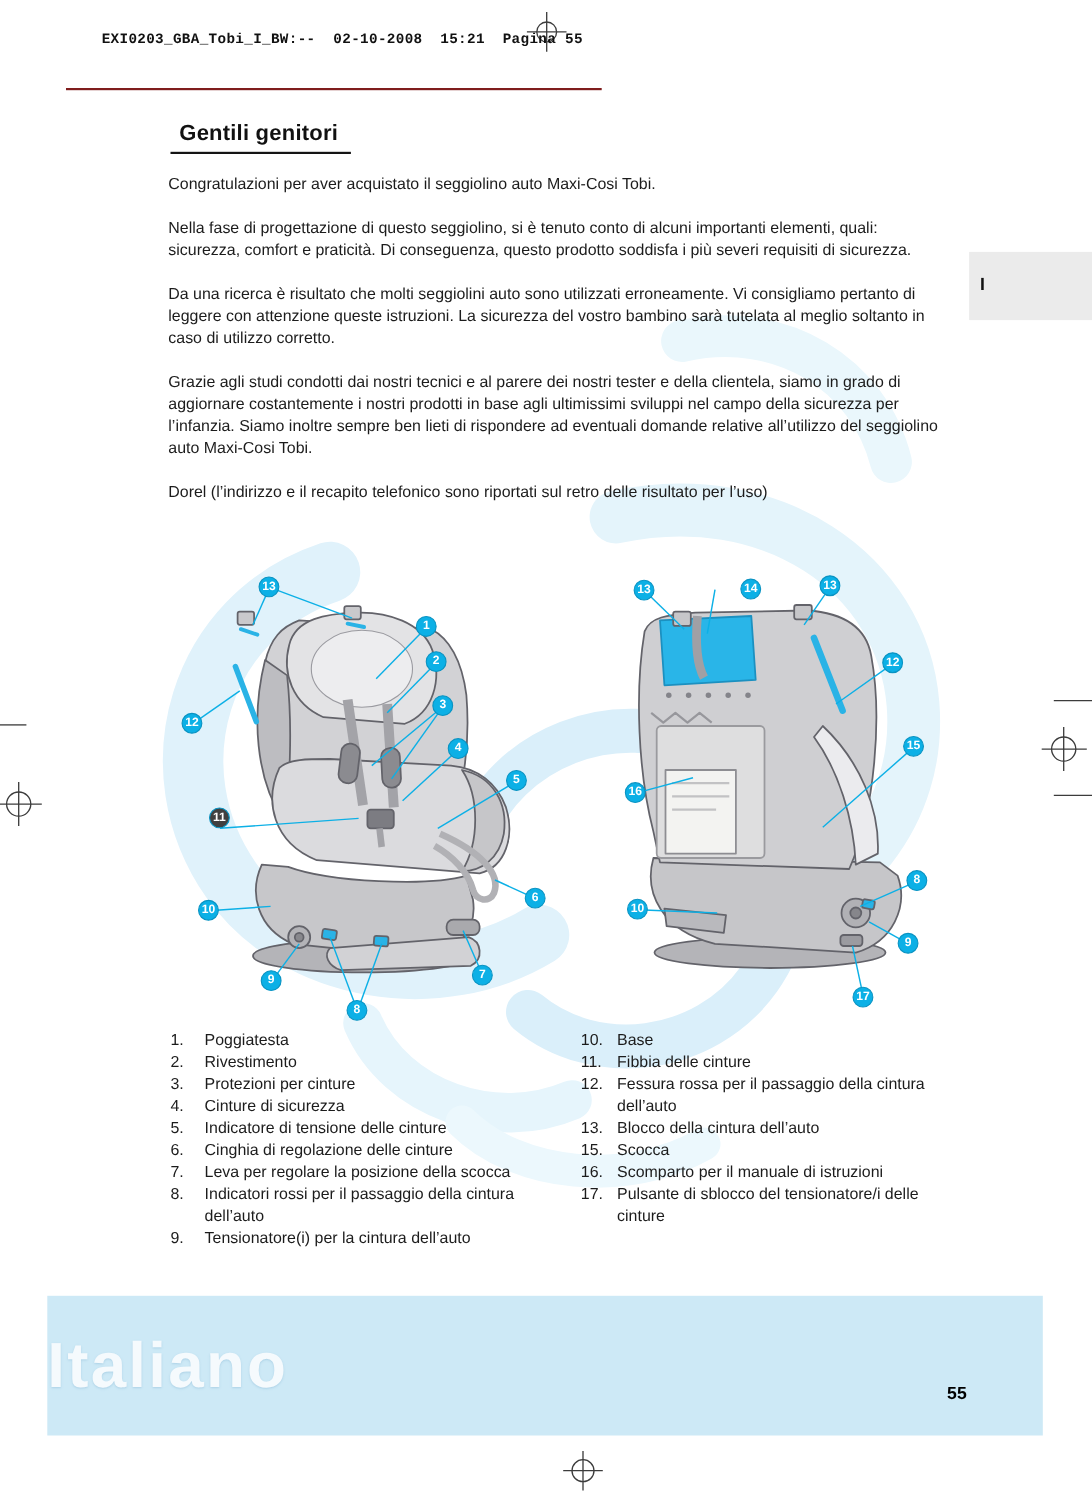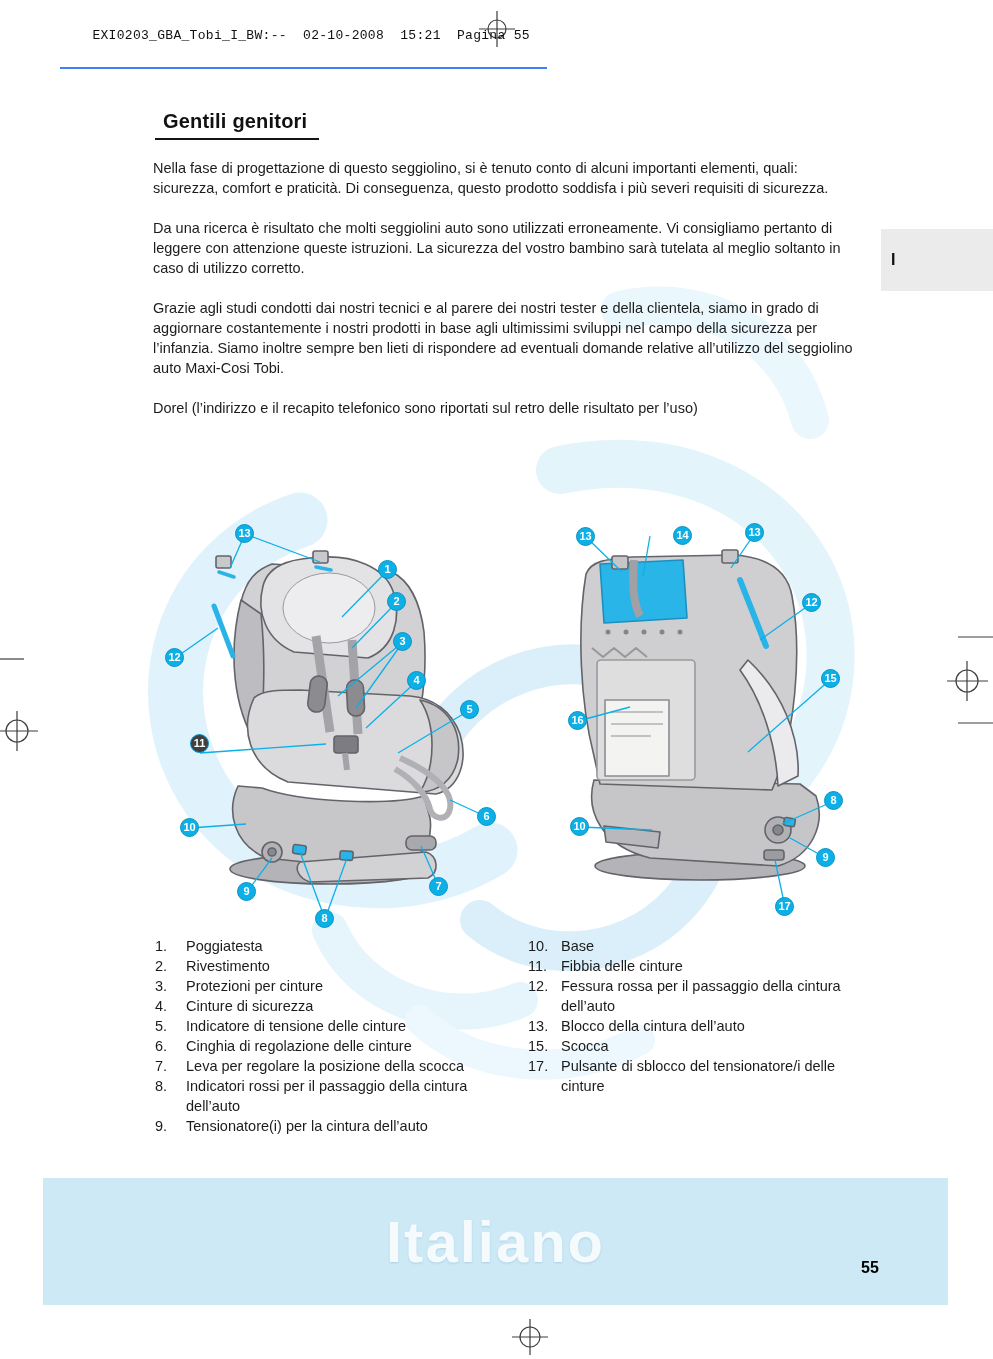--- a/index.html
+++ b/index.html
@@ -5,22 +5,22 @@
   * { margin:0; padding:0; box-sizing:border-box; }
   html,body { background:#ffffff; }
   .page {
     position:relative; width:993px; height:1359px; background:#ffffff;
     overflow:hidden; font-family:"Liberation Sans", sans-serif; color:#1b1b1b;
   }
   .layer { position:absolute; left:0; top:0; width:993px; height:1359px; pointer-events:none; }
 
   .print-header {
     position:absolute; left:60px; top:13px; width:487px;
-    padding-bottom:9px; border-bottom:2px solid #3b82f6;
-    font-family:"Liberation Mono", monospace; font-size:13px; font-weight:400;
+    padding-bottom:22px; border-bottom:2px solid #7f1d1d;
+    font-family:"Liberation Mono", monospace; font-size:13px; font-weight:700;
     letter-spacing:.3px; white-space:pre; color:#111;
   }
 
   .side-tab {
     position:absolute; left:881px; top:229px; width:112px; height:62px;
     background:#ebebeb; display:flex; align-items:center; padding-left:10px;
     font-size:16px; font-weight:700; color:#111;
   }
 
   .heading {
@@ -44,21 +44,21 @@
     font-size:14.5px; line-height:20px; color:#1c1c1c; z-index:5; }
   .col-left { width:373px; }
   .col-right { width:400px; }
   .part-item { display:flex; }
   .part-num { flex:0 0 31px; }
   .col-right .part-num { flex:0 0 33px; }
   .part-text { max-width:316px; }
 
   .footer-band {
     position:absolute; left:43px; top:1178px; width:905px; height:127px;
-    background:#cde9f6; display:flex; align-items:center; justify-content:center;
+    background:#cde9f6; display:flex; align-items:center; 
     z-index:4;
   }
   .lang {
     font-size:58px; font-weight:700; letter-spacing:2px; color:#f5fafd;
     text-shadow:0 1px 2px rgba(130,180,210,.45);
   }
   .page-number {
     position:absolute; left:861px; top:1259px; font-size:16px; font-weight:700;
     color:#000; z-index:5;
   }
@@ -217,20 +217,21 @@
     <span>EXI0203_GBA_Tobi_I_BW:--  02-10-2008  15:21  Pagina 55</span>
   </div>
 
   <div class="side-tab">
     <span>I</span>
   </div>
 
   <h2 class="heading">Gentili genitori</h2>
 
   <div class="intro">
+      <p class="para">Congratulazioni per aver acquistato il seggiolino auto Maxi-Cosi Tobi.</p>
       <p class="para">Nella fase di progettazione di questo seggiolino, si è tenuto conto di alcuni importanti elementi, quali: sicurezza, comfort e praticità. Di conseguenza, questo prodotto soddisfa i più severi requisiti di sicurezza.</p>
       <p class="para">Da una ricerca è risultato che molti seggiolini auto sono utilizzati erroneamente. Vi consigliamo pertanto di leggere con attenzione queste istruzioni. La sicurezza del vostro bambino sarà tutelata al meglio soltanto in caso di utilizzo corretto.</p>
       <p class="para">Grazie agli studi condotti dai nostri tecnici e al parere dei nostri tester e della clientela, siamo in grado di aggiornare costantemente i nostri prodotti in base agli ultimissimi sviluppi nel campo della sicurezza per l’infanzia. Siamo inoltre sempre ben lieti di rispondere ad eventuali domande relative all’utilizzo del seggiolino auto Maxi-Cosi Tobi.</p>
       <p class="para">Dorel (l’indirizzo e il recapito telefonico sono riportati sul retro delle risultato per l’uso)</p>
     </div>
 
   <div class="parts">
     <div class="col-left">
         <div class="part-item">
           <span class="part-num">1.</span>
@@ -284,20 +285,24 @@
         </div>
         <div class="part-item">
           <span class="part-num">13.</span>
           <span class="part-text">Blocco della cintura dell’auto</span>
         </div>
         <div class="part-item">
           <span class="part-num">15.</span>
           <span class="part-text">Scocca</span>
         </div>
         <div class="part-item">
+          <span class="part-num">16.</span>
+          <span class="part-text">Scomparto per il manuale di istruzioni</span>
+        </div>
+        <div class="part-item">
           <span class="part-num">17.</span>
           <span class="part-text">Pulsante di sblocco del tensionatore/i delle cinture</span>
         </div>
       </div>
   </div>
 
   <div class="footer-band">
     <div class="lang">Italiano</div>
   </div>
   <div class="page-number">55</div>

